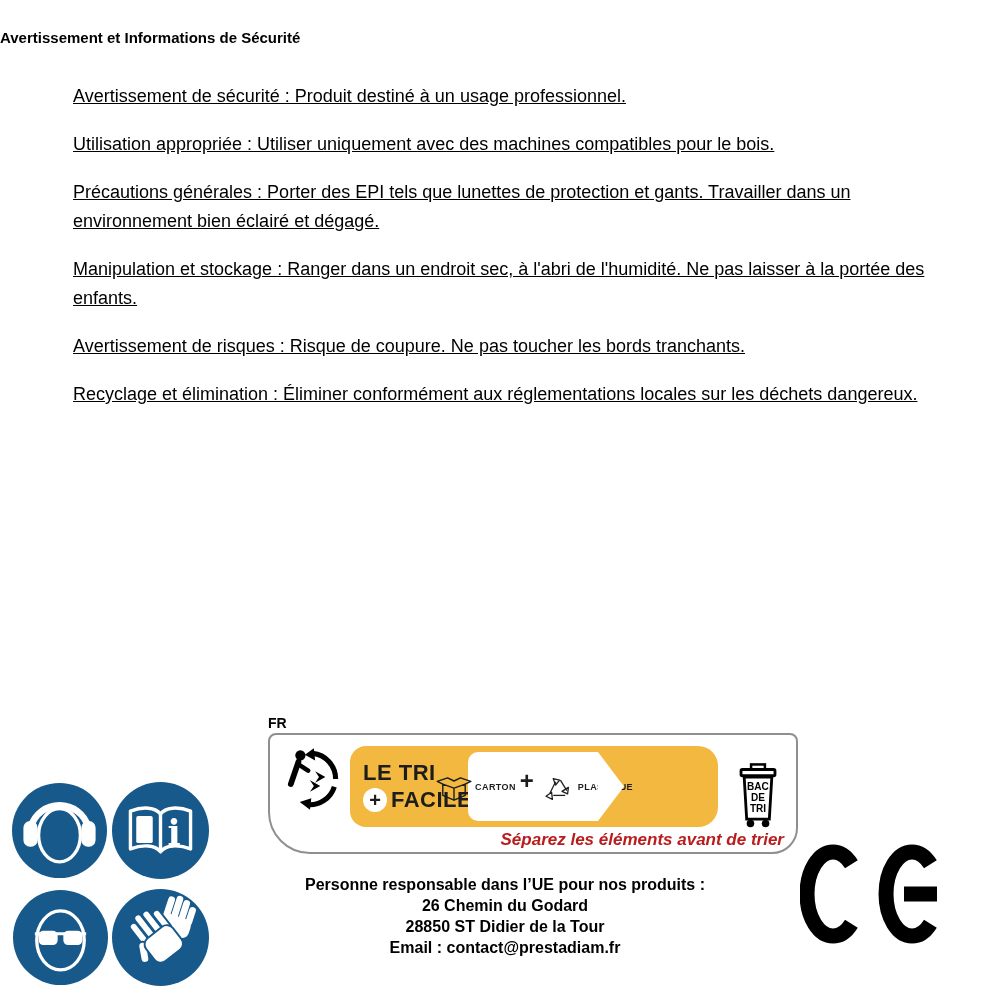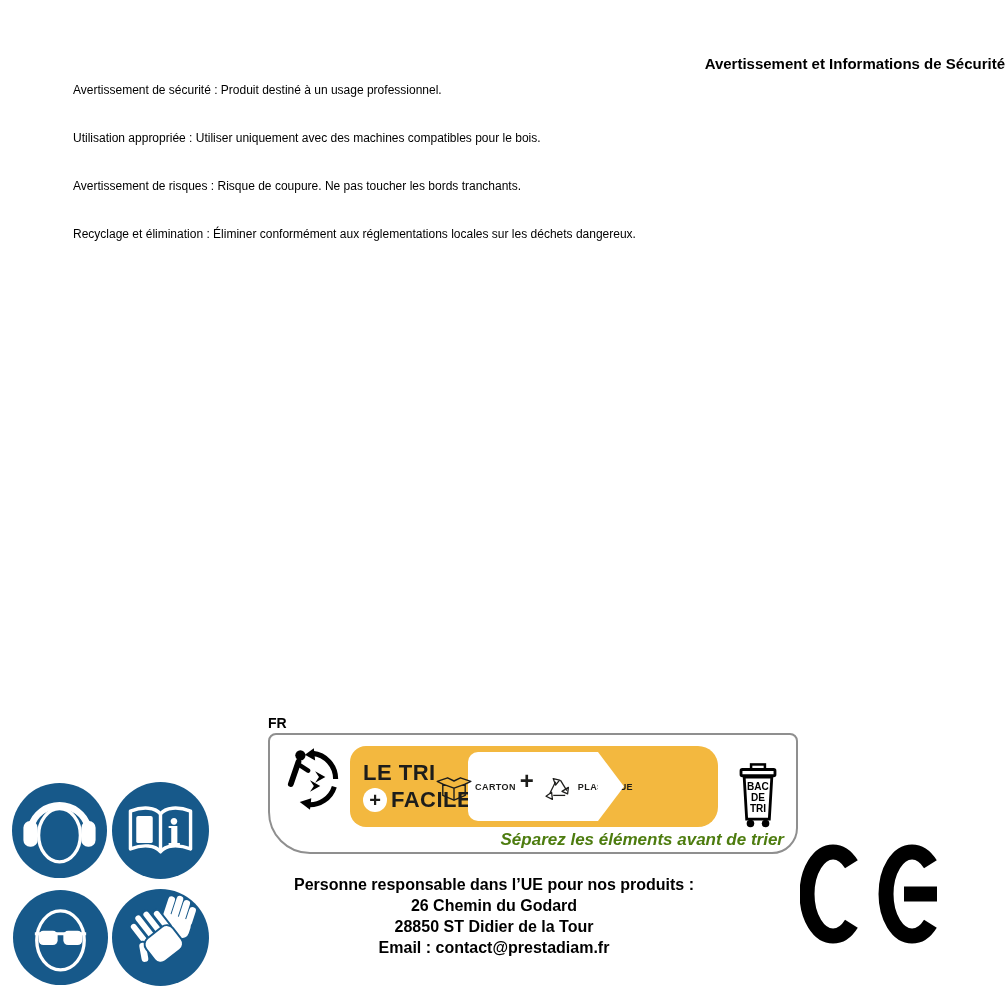--- a/index.html
+++ b/index.html
@@ -3,25 +3,25 @@
 <meta charset="utf-8">
 <style>
   * { box-sizing: border-box; }
   html,body { margin:0; padding:0; }
   body {
     width:1005px; height:1005px; background:#ffffff; position:relative;
     font-family:"Liberation Sans", sans-serif; color:#000; overflow:hidden;
   }
   .page-title {
     position:absolute; top:29px; left:0; width:100%;
-    text-align:right; font-size:15px; font-weight:bold;margin-top:26px;
+    text-align:left; font-size:15px; font-weight:bold;
   }
   .body-text {
-    position:absolute; top:76px; left:73px; width:880px;
-    font-size:12px; line-height:29px;
+    position:absolute; top:82px; left:73px; width:880px;
+    font-size:18px; line-height:29px;text-decoration:underline;
   }
   .body-text p { margin:0 0 19px 0; }
 
   
   .picto { position:absolute; }
 
   
   .fr-label { position:absolute; left:268px; top:715px; font-size:14px; font-weight:bold; }
   .banner {
     position:absolute; left:268px; top:733px; width:530px; height:121px;
@@ -49,40 +49,42 @@
     background:#fff; border-radius:10px 0 0 10px;
     display:flex; align-items:center; justify-content:center;
   }
   .materials-arrow { position:absolute; left:248px; top:6px; width:26px; height:69px; }
   .mat { display:flex; flex-direction:row; align-items:center; }
   .mat-label { font-size:9px; font-weight:bold; letter-spacing:0.4px; color:#1d1d1b; margin-top:1px; }
   .mat-plus { font-size:24px; font-weight:bold; color:#1d1d1b; margin:0 4px 12px 4px; }
   .bin { position:absolute; left:386px; top:13px; width:44px; height:75px; }
   .sort-instruction {
     position:absolute; right:12px; top:95px;
-    font-size:17px; font-weight:bold; font-style:italic; color:#4d7c0f; white-space:nowrap;
+    font-size:17px; font-weight:bold; font-style:italic; color:#b91c1c; white-space:nowrap;
   }
 
   
   .address {
-    position:absolute; left:224px; top:874px; width:540px;
+    position:absolute; left:235px; top:874px; width:540px;
     text-align:center; font-size:16px; font-weight:bold; line-height:21px;
   }
 
   
   .ce-mark { position:absolute; left:800px; top:842px; width:150px; height:104px; }
 </style>
 </head>
 <body>
 
 <div class="page-title">Avertissement et Informations de Sécurité</div>
 
 <div class="body-text">
   <p>Avertissement de sécurité : Produit destiné à un usage professionnel.</p>
   <p>Utilisation appropriée : Utiliser uniquement avec des machines compatibles pour le bois.</p>
+  <p>Précautions générales : Porter des EPI tels que lunettes de protection et gants. Travailler dans un environnement bien éclairé et dégagé.</p>
+  <p>Manipulation et stockage : Ranger dans un endroit sec, à l'abri de l'humidité. Ne pas laisser à la portée des enfants.</p>
   <p>Avertissement de risques : Risque de coupure. Ne pas toucher les bords tranchants.</p>
   <p>Recyclage et élimination : Éliminer conformément aux réglementations locales sur les déchets dangereux.</p>
 </div>
 
 <svg class="picto" style="left:12px;top:783px;width:95px;height:95px;" viewBox="0 0 100 100">
   <circle cx="50" cy="50" r="50" fill="#17598A"></circle>
   <ellipse cx="50" cy="55" rx="22" ry="28" fill="none" stroke="#fff" stroke-width="3.5"></ellipse>
   <path d="M20 46 A 31 30 0 0 1 80 46" fill="none" stroke="#fff" stroke-width="7"></path>
   <rect x="12" y="40" width="15" height="27" rx="7" fill="#fff"></rect>
   <rect x="73" y="40" width="15" height="27" rx="7" fill="#fff"></rect>

